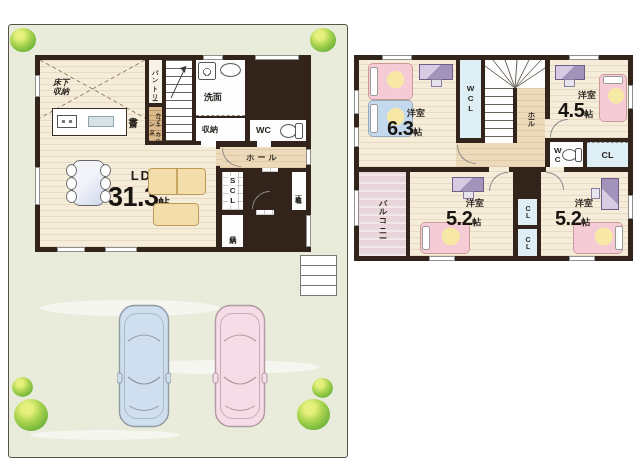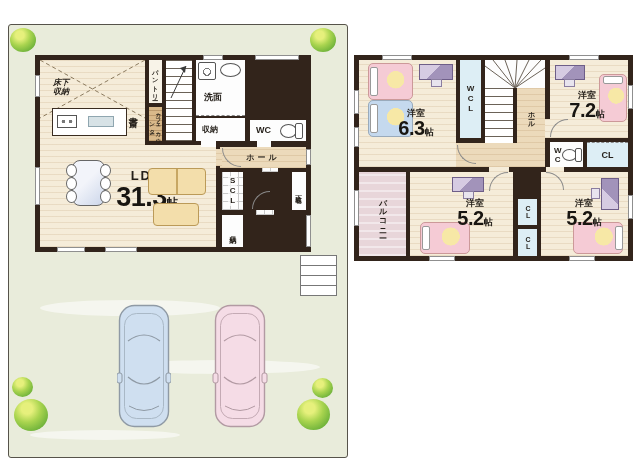--- a/index.html
+++ b/index.html
@@ -18,21 +18,21 @@
   .counter{background-color:#d9b98a;background-image:repeating-linear-gradient(0deg,rgba(120,80,40,.30) 0 1px,transparent 1px 5px);}
   .balc{background-color:#e8d6da;background-image:repeating-linear-gradient(0deg,rgba(255,255,255,.45) 0 2px,transparent 2px 8px);}
   .stairs{background-color:#fff;background-image:repeating-linear-gradient(180deg,#6b6257 0 1px,transparent 1px 8px);}
   .win{position:absolute;background:#fff;border:1px solid #8f8f8f;box-sizing:border-box;}
   .gap{position:absolute;}
   .arc{position:absolute;box-sizing:border-box;border:0 solid #8a8a8a;background:transparent;}
   
   .lbl{font-weight:700;color:#241f19;line-height:1.15;text-align:center;}
   .vt{writing-mode:vertical-rl;text-orientation:upright;letter-spacing:1px;}
   .f8{font-size:8px;} .f9{font-size:9px;} .f7{font-size:7px;} .f6{font-size:6.3px;}
-  .sizebox{display:flex;flex-direction:column;align-items:center;line-height:1;}
+  .sizebox{display:flex;flex-direction:column;line-height:1;}
   .num{font-size:20px;font-weight:700;color:#181511;letter-spacing:-.5px;}
   .unit{font-size:9px;font-weight:700;}
   .ldknum{font-size:27px;}
   .ldkunit{font-size:11px;}
   
   .bedp{position:absolute;border:1px solid #c99;border-radius:5px;
     background:radial-gradient(circle at 62% 45%,#f7e8a6 0 26%,rgba(0,0,0,0) 27%),#f5cbd5;}
   .bedb{position:absolute;border:1px solid #9ab;border-radius:5px;
     background:radial-gradient(circle at 62% 45%,#f7e8a6 0 26%,rgba(0,0,0,0) 27%),#c5d9ee;}
   .hb{position:absolute;background:#fff;border:1px solid #999;border-radius:2px;}
@@ -229,21 +229,21 @@
     <div class="room hallf" style="left:102px;top:88px;width:89px;height:24px;"></div>
 
     <div class="room wood" style="left:196px;top:5px;width:78px;height:78px;">
       <div class="desk" style="left:5px;top:5px;width:28px;height:13px;"></div>
       <div class="stand" style="left:14px;top:19px;width:9px;height:6px;"></div>
       <div class="bedp" style="left:49px;top:14px;width:26px;height:46px;">
         <div class="hb" style="left:3px;top:1px;width:18px;height:6px;"></div>
       </div>
       <div class="abs sizebox" style="left:8px;top:30px;width:58px;">
         <span class="lbl f9">洋室</span>
-        <span><span class="num">7.2</span><span class="unit">帖</span></span>
+        <span><span class="num">4.5</span><span class="unit">帖</span></span>
       </div>
     </div>
 
     <div class="room white" style="left:196px;top:87px;width:33px;height:25px;justify-content:flex-start;padding-left:3px;">
       <span class="lbl vt f8" style="letter-spacing:0;">WC</span>
       <div class="toilet-bowl" style="left:12px;top:7px;width:13px;height:10px;"></div>
       <div class="toilet-tank" style="left:25px;top:6px;width:5px;height:12px;"></div>
     </div>
 
     <div class="room blue" style="left:233px;top:87px;width:41px;height:25px;border-top:1px dashed #888;">

